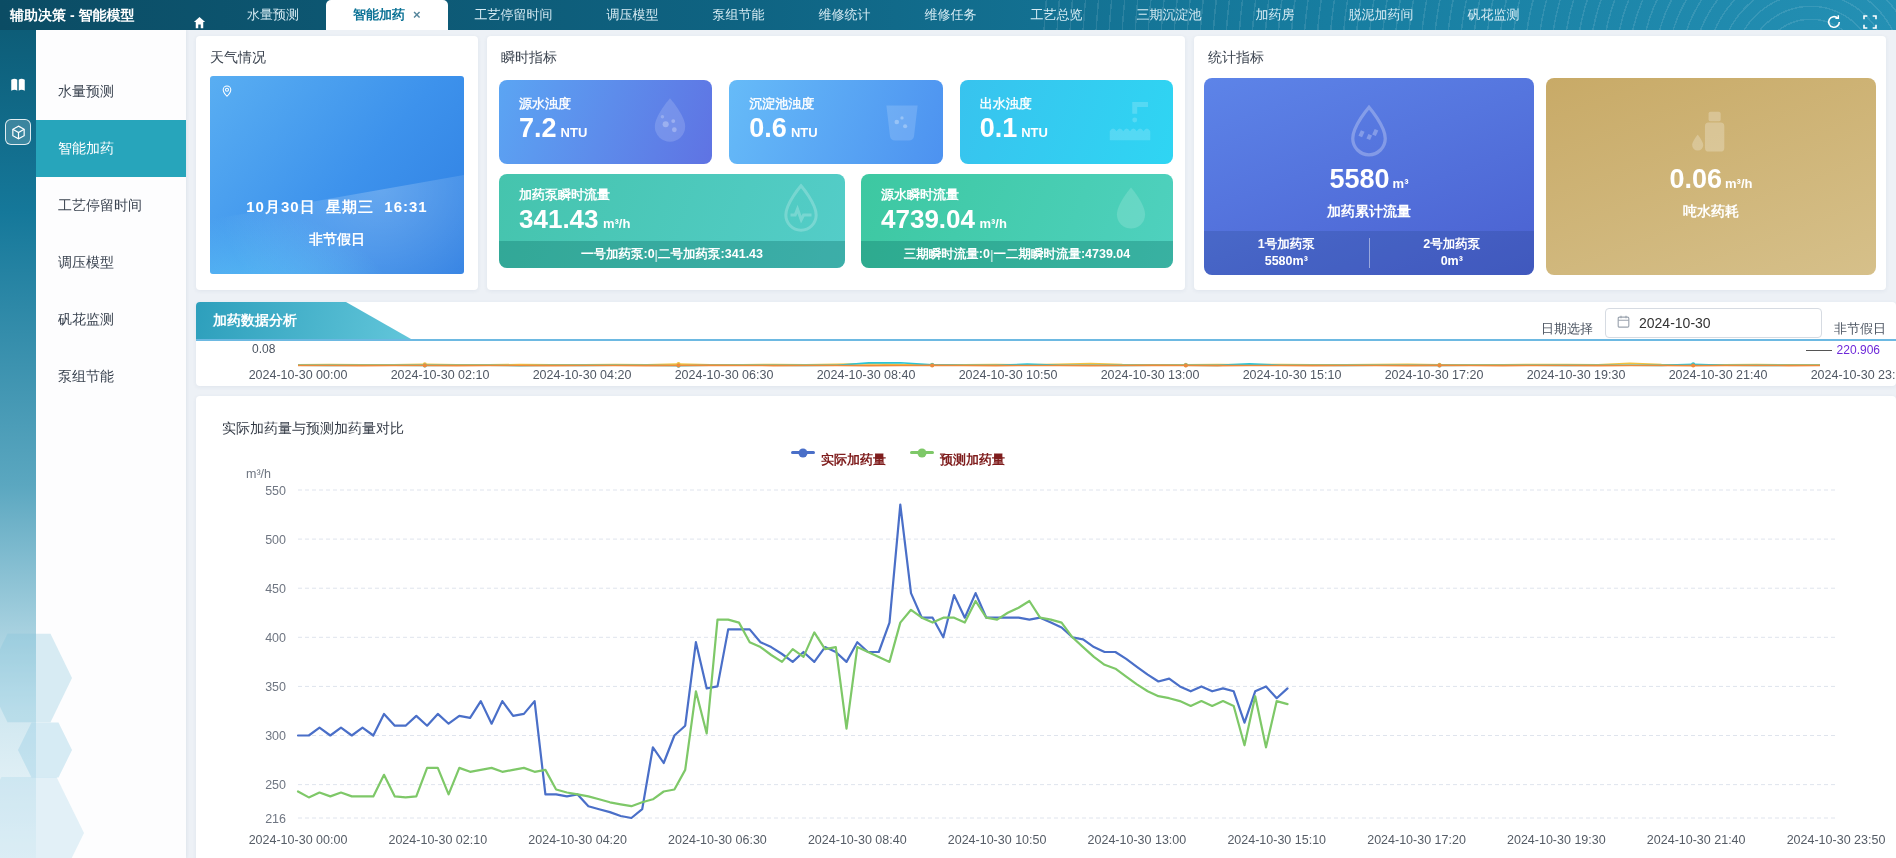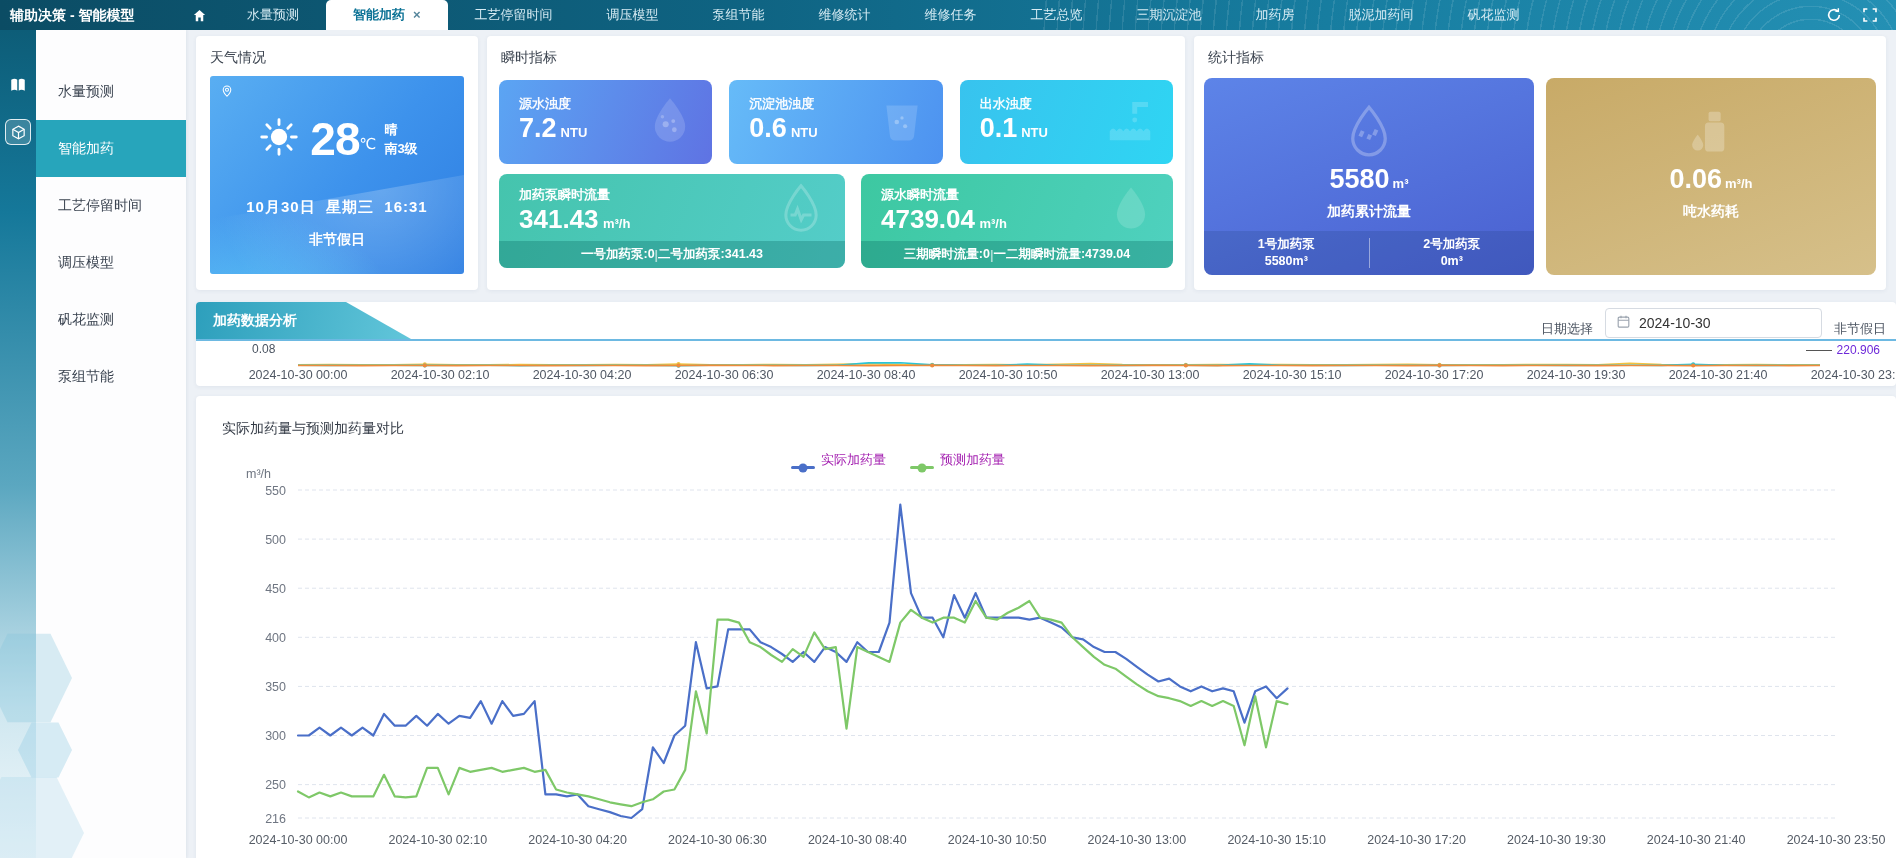--- a/index.html
+++ b/index.html
@@ -1,21 +1,21 @@
 <!DOCTYPE html>
 <html><head>
 <meta charset="utf-8">
 <style>
   * { margin:0; padding:0; box-sizing:border-box; }
   html,body { width:1896px; height:858px; overflow:hidden; font-family:"Liberation Sans","DejaVu Sans",sans-serif; background:#edf1f6; position:relative; }
 
   
   .topbar { position:absolute; left:0; top:0; width:1896px; height:30px;
     background:linear-gradient(90deg,#0b4c64 0%,#0f6483 40%,#177da0 70%,#2490b4 100%);
-    display:flex; align-items:center; color:#fff; z-index:30; }
+    display:flex; align-items:flex-end; color:#fff; z-index:30; }
   .topbar::after { content:""; position:absolute; right:0; top:0; width:45%; height:100%;
     background:repeating-radial-gradient(circle at 90% 240%, rgba(255,255,255,.10) 0 1.5px, transparent 1.5px 13px);
     pointer-events:none; }
   .app-title { width:178px; padding-left:10px; font-size:14px; font-weight:bold; line-height:30px; white-space:nowrap; }
   .home-btn { width:42px; display:flex; align-items:center; justify-content:center; cursor:pointer; }
   .tabs { display:flex; align-items:stretch; }
   .tab { padding:0 27px; line-height:30px; font-size:13px; color:#d7ecf4; cursor:pointer; white-space:nowrap; position:relative; z-index:2;}
   .tab.active { background:#fff; color:#0d7396; font-weight:bold; border-radius:5px 5px 0 0; }
   .tab .close-x { margin-left:8px; font-size:13px; color:#56869c; }
   .top-icons { margin-left:auto; display:flex; align-items:center; gap:20px; padding-right:18px; position:relative; z-index:2;}
@@ -107,21 +107,21 @@
   .spark-max { position:absolute; right:16px; top:41px; font-size:12px; color:#6d28d9;}
   .spark-max::before { content:""; display:inline-block; width:26px; height:1px; background:#555; vertical-align:middle; margin-right:5px;}
   .spark-xlabels { position:absolute; left:0; top:66px; width:1700px; height:16px; }
   .spark-xlabels span, .cmp-xlabel { font-size:12.5px; color:#505864; }
   .spark-xlabels span { position:absolute; width:150px; text-align:center; transform:translateX(-75px); white-space:nowrap;}
 
   
   .card-compare { left:10px; top:366px; width:1700px; height:500px; }
   .cmp-title { position:absolute; left:26px; top:24px; font-size:14px; color:#333a45; }
   .cmp-legend { position:absolute; left:595px; top:55px; display:flex; gap:24px; align-items:center;}
-  .lg-item { display:flex; align-items:flex-end; gap:6px; cursor:pointer; font-size:13px; color:#a21caf;}
+  .lg-item { display:flex; align-items:flex-start; gap:6px; cursor:pointer; font-size:13px; color:#7f1d1d;font-weight:bold;}
   .lg-marker { position:relative; width:24px; height:3px; border-radius:2px;}
   .lg-marker::after { content:""; position:absolute; left:50%; top:50%; width:9px; height:9px; border-radius:50%;
     transform:translate(-50%,-50%); background:inherit; }
   svg text { font-family:"Liberation Sans","DejaVu Sans",sans-serif; }
 </style>
 </head>
 <body>
 
 <div class="topbar">
   <div class="app-title">辅助决策 - 智能模型</div>
@@ -190,35 +190,20 @@
 
   <div class="card card-weather">
     <div class="sec-title">天气情况</div>
     <div class="weather-panel">
       <span class="w-pin">
         <svg width="14" height="14" viewBox="0 0 24 24" fill="none" stroke="#fff" stroke-width="1.8">
           <path d="M12 21 C12 21 5.5 14.4 5.5 9.8 a6.5 6.5 0 0 1 13 0 C18.5 14.4 12 21 12 21 Z"></path>
             <circle cx="12" cy="9.8" r="2.6"></circle>
           </svg>
       </span>
-      <div class="w-center">
-        <span>
-          <svg width="46" height="46" viewBox="0 0 48 48" fill="none" stroke="#fff" stroke-width="3" stroke-linecap="round">
-            <circle cx="24" cy="24" r="8.5" fill="#fff" stroke="none"></circle>
-            <path d="M24 6 v5 M24 37 v5 M6 24 h5 M37 24 h5 M11.3 11.3 l3.5 3.5 M33.2 33.2 l3.5 3.5 M36.7 11.3 l-3.5 3.5 M14.8 33.2 l-3.5 3.5"></path>
-            </svg>
-        </span>
-        <span>
-          <span class="w-temp">28</span><span class="w-unit">℃</span>
-        </span>
-        <span class="w-cond">
-          <div>晴</div>
-          <div>南3级</div>
-        </span>
-      </div>
       <div class="w-date">
         <span>10月30日</span>&nbsp;&nbsp;<span>星期三</span>&nbsp;&nbsp;<span>16:31</span>
       </div>
       <div class="w-holiday">非节假日</div>
     </div>
   </div>
 
   <div class="card card-instant">
     <div class="sec-title">瞬时指标</div>
     <div class="inst-rowA">

